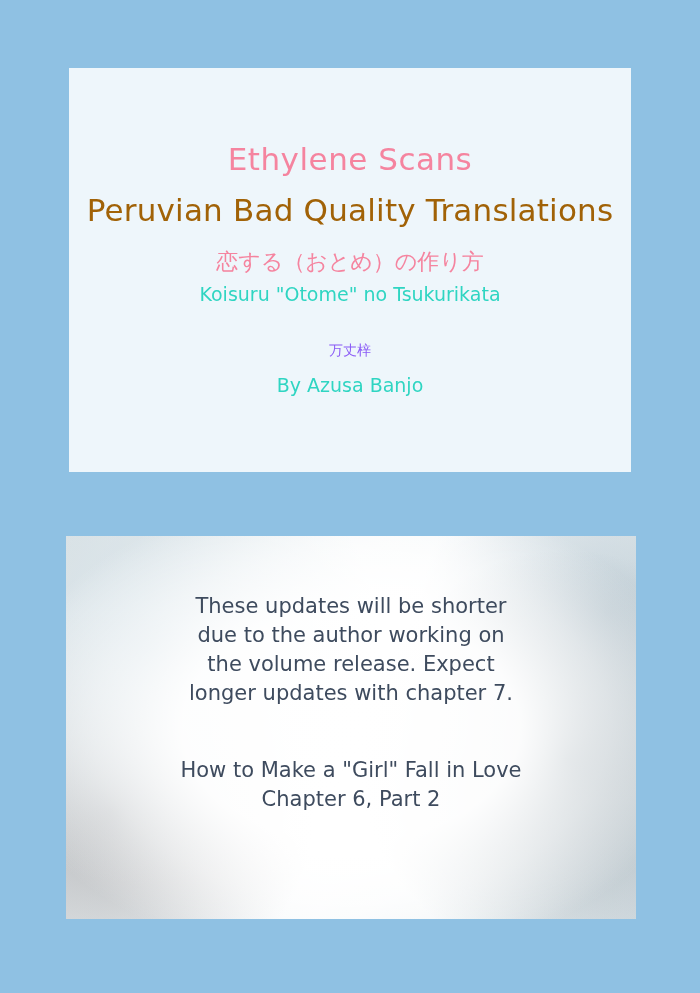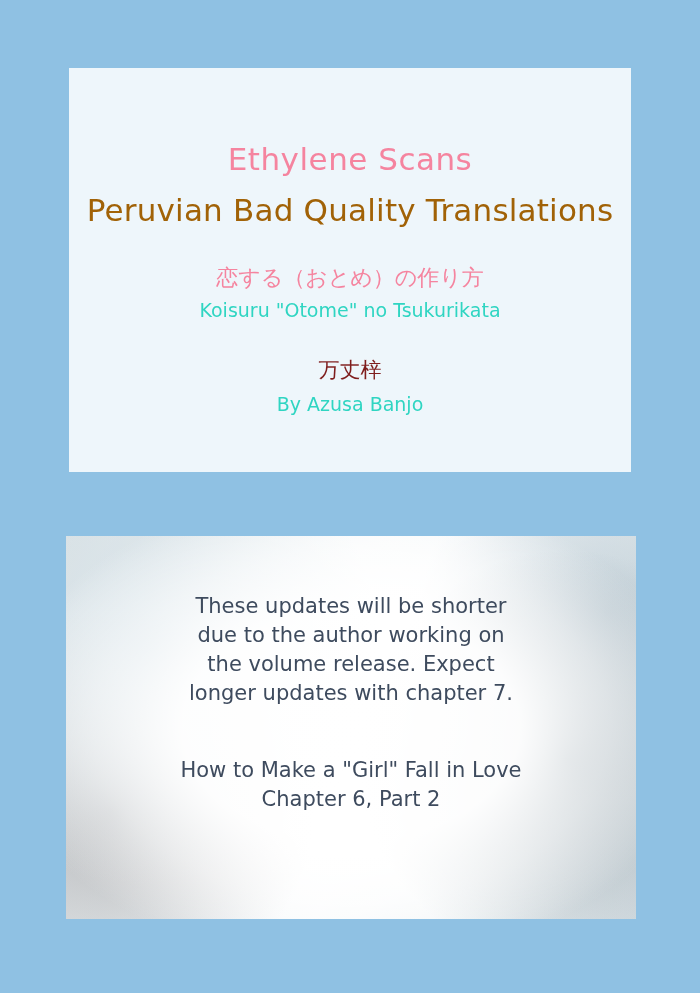--- a/index.html
+++ b/index.html
@@ -49,42 +49,42 @@
     letter-spacing: 0.2px;
     line-height: 1.25;
     text-align: center;
     margin-top: 12px;
     white-space: nowrap;
   }
   .title-jp {
     font-size: 22px;
     color: #f5849f;
     text-align: center;
-    margin-top: 34px;
+    margin-top: 18px;
     line-height: 1.3;
   }
   .title-romaji {
     font-size: 19px;
     color: #2fd5c2;
     text-align: center;
     margin-top: 6px;
     line-height: 1.3;
   }
   .author-jp {
-    font-size: 21px;
-    color: #7f1d1d;
+    font-size: 14px;
+    color: #8b5cf6;
     text-align: center;
     margin-top: 34px;
     line-height: 1.3;
   }
   .author-en {
     font-size: 19px;
     color: #2fd5c2;
     text-align: center;
-    margin-top: 8px;
+    margin-top: 14px;
     line-height: 1.3;
   }
 
   
   .card-bottom {
     position: absolute;
     left: 66px;
     top: 536px;
     width: 570px;
     height: 383px;

